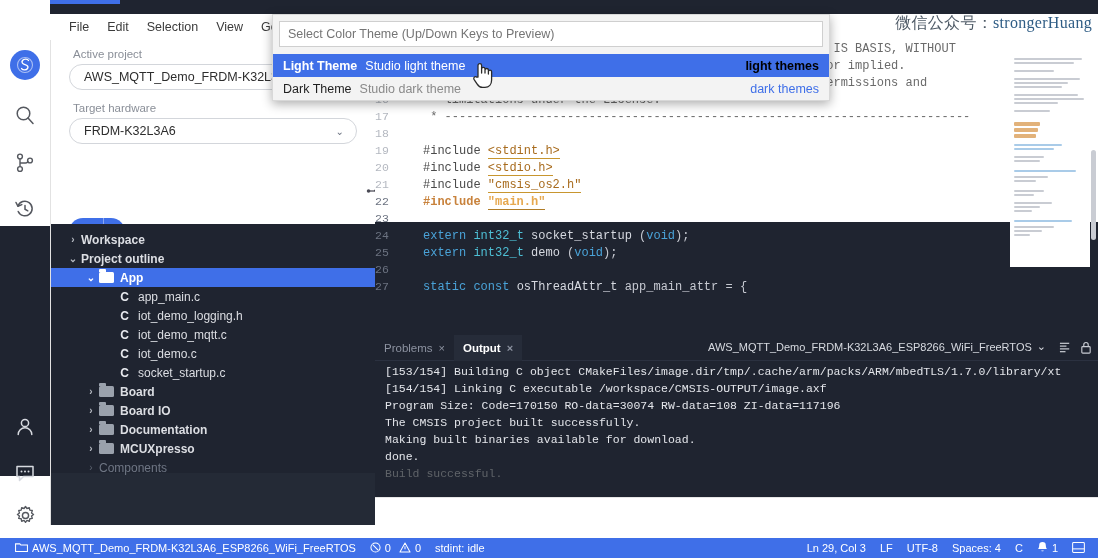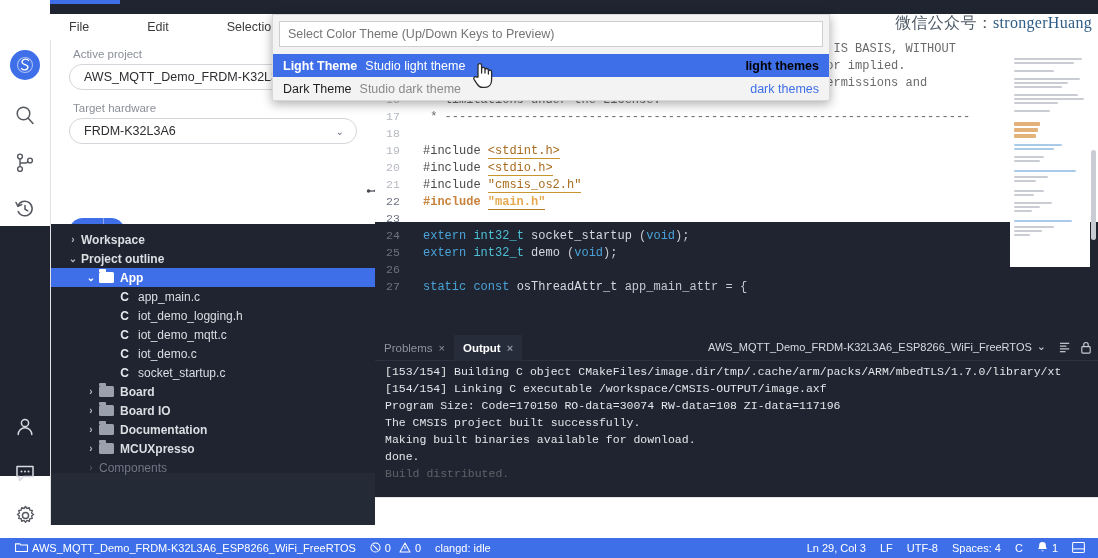--- a/index.html
+++ b/index.html
@@ -29,21 +29,20 @@
     background: #ffffff;
   }
 
   
   .menubar {
     position: absolute; left: 50px; top: 14px; width: 1048px; height: 26px;
     background: #ffffff;
     display: flex; align-items: center;
     padding-left: 10px;
     z-index: 2;
-    gap: 40px;
   }
   .menubar-item {
     font-size: 12.5px; color: #3b3b3b;
     padding: 2px 9px;
     white-space: nowrap;
     cursor: default;
   }
   .watermark {
     position: absolute; right: 6px; top: 13px;
     font-size: 16px; color: #3b5b80;
@@ -184,21 +183,21 @@
     background: #1f2430;
   }
   .code-line {
     position: relative;
     height: 17px; line-height: 17px;
     font-family: "Liberation Mono", monospace;
     font-size: 12px;
     white-space: pre;
   }
   .gutter {
-    display: inline-block; width: 48px; text-align: center;
+    display: inline-block; width: 48px; text-align: left;
     padding-right: 12px; color: #b4b8c0; font-size: 11.5px;
   }
   .code-lines { position: absolute; left: 0; top: 0; width: 723px; }
   .ln-dark .gutter { color: #6b7280; }
   
   .lt-comment { color: #6a6a6a; }
   .lt-pp  { color: #4a4a4a; }
   .lt-str { color: #a86b1d; border-bottom: 1px solid #c8962f; }
   .lt-plain { color: #2d2d2d; }
   
@@ -607,21 +606,21 @@
     </div>
     <div class="out-body">
       <div class="out-light"></div>
       <div id="out-lines" style="position:relative; padding-top:2px;">
           <div class="out-line">[153/154] Building C object CMakeFiles/image.dir/tmp/.cache/arm/packs/ARM/mbedTLS/1.7.0/library/xt</div>
           <div class="out-line">[154/154] Linking C executable /workspace/CMSIS-OUTPUT/image.axf</div>
           <div class="out-line">Program Size: Code=170150 RO-data=30074 RW-data=108 ZI-data=117196</div>
           <div class="out-line">The CMSIS project built successfully.</div>
           <div class="out-line">Making built binaries available for download.</div>
           <div class="out-line">done.</div>
-          <div class="out-line light">Build distributed.</div>
+          <div class="out-line light">Build successful.</div>
         </div>
     </div>
   </div>
 
   <div class="statusbar">
     <div class="sb-left">
       <div class="sb-item">
         <span>
           <svg width="13" height="11" viewBox="0 0 14 11">
             <path d="M0.6 1.6 h4.6 l1.1 1.3 h7.1 v7 h-12.8 Z" stroke="#ffffff" stroke-width="1.1" fill="none"></path>
@@ -638,21 +637,21 @@
         </span>
         <span>0</span>
         <span style="margin-left:4px">
           <svg width="12" height="11" viewBox="0 0 13 12">
             <path d="M6.5 1 L12 11 H1 Z" stroke="#ffffff" stroke-width="1.1" fill="none" stroke-linejoin="round"></path>
             <line x1="6.5" y1="4.6" x2="6.5" y2="7.8" stroke="#ffffff" stroke-width="1.1"></line>
           </svg>
         </span>
         <span>0</span>
       </div>
-      <div class="sb-item">clangd: idle</div>
+      <div class="sb-item">stdint: idle</div>
     </div>
     <div class="sb-right">
       <div class="sb-item">Ln 29, Col 3</div>
       <div class="sb-item">LF</div>
       <div class="sb-item">UTF-8</div>
       <div class="sb-item">Spaces: 4</div>
       <div class="sb-item">C</div>
       <div class="sb-item">
         <span>
           <svg width="11" height="12" viewBox="0 0 12 13">

